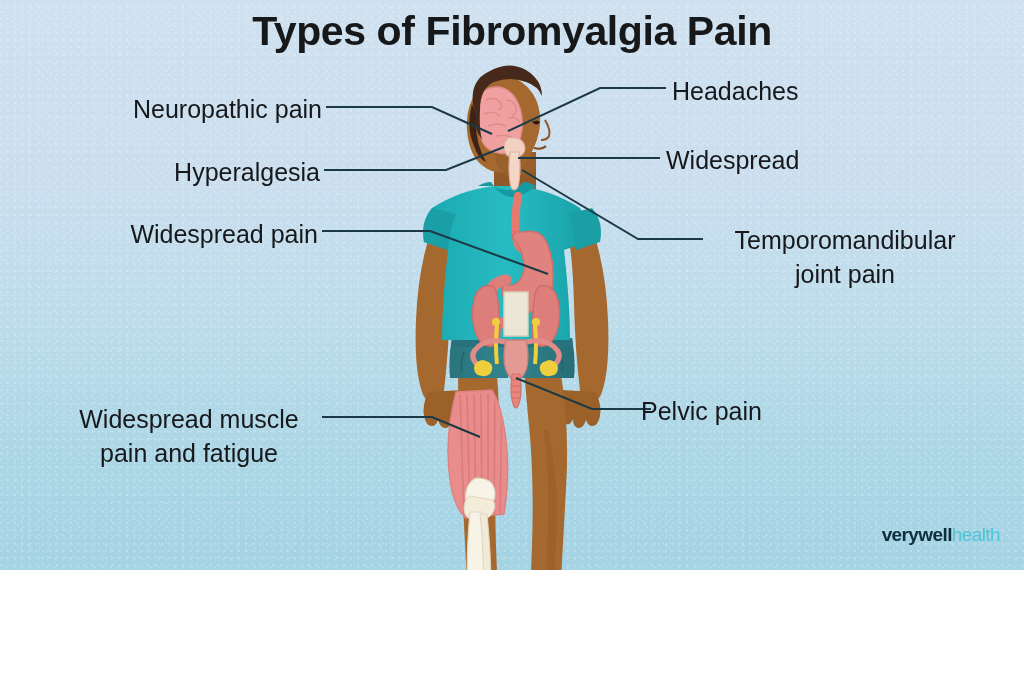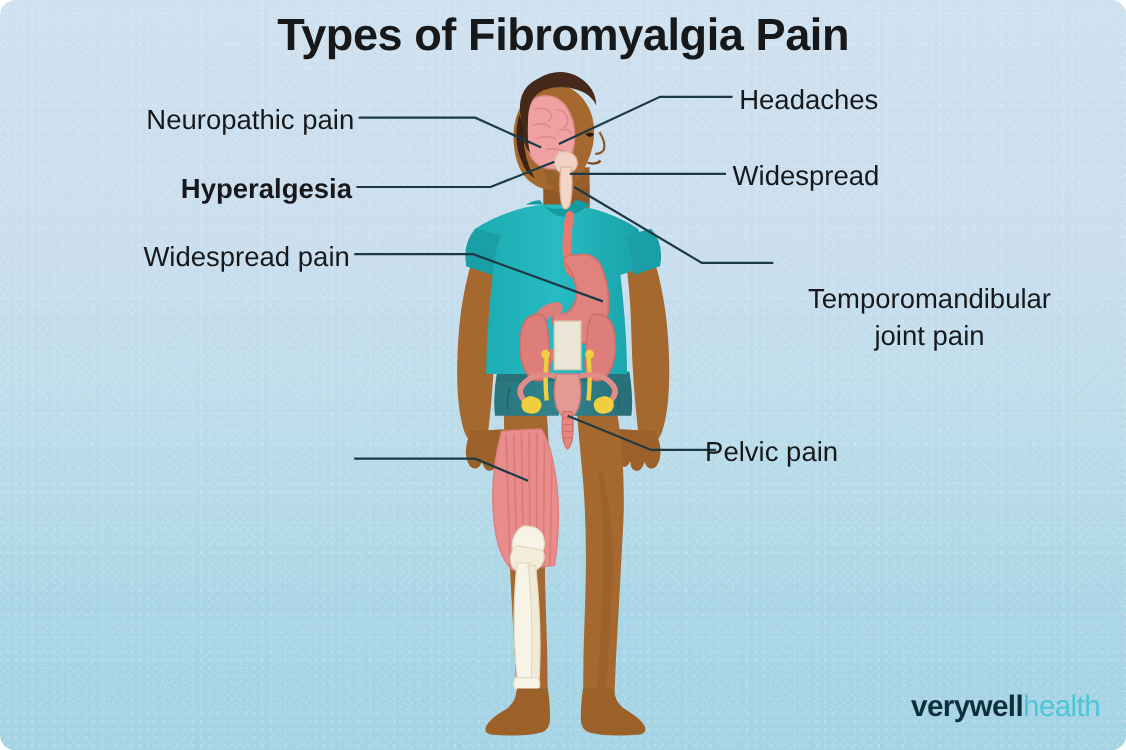--- a/index.html
+++ b/index.html
@@ -1,24 +1,23 @@
 <!DOCTYPE html>
 <html><head>
 <meta charset="utf-8">
 <style>
   html,body{margin:0;padding:0;}
   body{
     width:1024px;height:682px;overflow:hidden;
     font-family:"Liberation Sans", sans-serif;
   }
   #canvas{
-    position:relative;width:1024px;height:682px;
+    position:relative;width:1024px;height:570px;
     background:linear-gradient(180deg,#cfe1ef 0%,#cadeee 32%,#bbdcea 58%,#abd6e6 80%,#a4d3e4 100%);
     overflow:hidden;
-    border-radius:14px;
   }
   
   #noise{
     position:absolute;inset:0;pointer-events:none;
     background-image:
       radial-gradient(circle at 12% 72%, rgba(255,255,255,.35) 0 1px, transparent 1px),
       radial-gradient(circle at 38% 84%, rgba(255,255,255,.30) 0 1px, transparent 1px),
       radial-gradient(circle at 62% 66%, rgba(255,255,255,.28) 0 1px, transparent 1px),
       radial-gradient(circle at 83% 90%, rgba(255,255,255,.30) 0 1px, transparent 1px),
       radial-gradient(circle at 25% 95%, rgba(255,255,255,.25) 0 1px, transparent 1px);
@@ -30,26 +29,26 @@
     font-family:"Liberation Sans", sans-serif;
     font-size:41px;font-weight:bold;color:#17181a;
     letter-spacing:-0.4px;
   }
   .label{
     position:absolute;color:#16181b;font-size:25px;line-height:34px;
     white-space:pre-line;
   }
   .label.r{text-align:left;}
   .label.l{text-align:right;margin-left:24px;}
-  .label.c{text-align:center;margin-top:32px;}
+  .label.c{text-align:center;}
   #art{position:absolute;left:0;top:0;}
   #leaders{position:absolute;left:0;top:0;}
   #logo{
     position:absolute;right:24px;bottom:24px;
-    font-size:27px;font-weight:bold;letter-spacing:-0.6px;
+    font-size:19px;font-weight:bold;letter-spacing:-0.6px;
   }
   #logo .vw{color:#0d2f3d;}
   #logo .hl{color:#4fc4d8;font-weight:normal;}
 </style>
 </head>
 <body>
 
 <div id="canvas">
 
   <div id="noise"></div>
@@ -195,24 +194,26 @@
     <path d="M322,231 L430,231 L548,274" stroke="#1b3a45" stroke-width="2"></path>
     <path d="M322,417 L432,417 L480,437" stroke="#1b3a45" stroke-width="2"></path>
     <path d="M508,131 L600,88 L666,88" stroke="#1b3a45" stroke-width="2"></path>
     <path d="M518,158 L600,158 L660,158" stroke="#1b3a45" stroke-width="2"></path>
     <path d="M522,170 L638,239 L703,239" stroke="#1b3a45" stroke-width="2"></path>
     <path d="M516,378 L592,409 L651,409" stroke="#1b3a45" stroke-width="2"></path>
   </svg>
 
   <div class="label l" style="right:702px;top:92px;">Neuropathic pain</div>
 
-  <div class="label l" style="right:704px;top:155px;font-weight:bold;">Hyperalgesia</div>
+  <div class="label l" style="right:704px;top:155px;">Hyperalgesia</div>
 
   <div class="label l" style="right:706px;top:217px;">Widespread pain</div>
 
+  <div class="label c" style="left:60px;width:258px;top:402px;">Widespread muscle
+pain and fatigue</div>
 
   <div class="label r" style="left:672px;top:74px;">Headaches</div>
 
   <div class="label r" style="left:666px;top:143px;">Widespread</div>
 
   <div class="label c" style="left:709px;width:272px;top:223px;text-align:center;">Temporomandibular
 joint pain</div>
 
   <div class="label r" style="left:641px;top:394px;">Pelvic pain</div>
 

